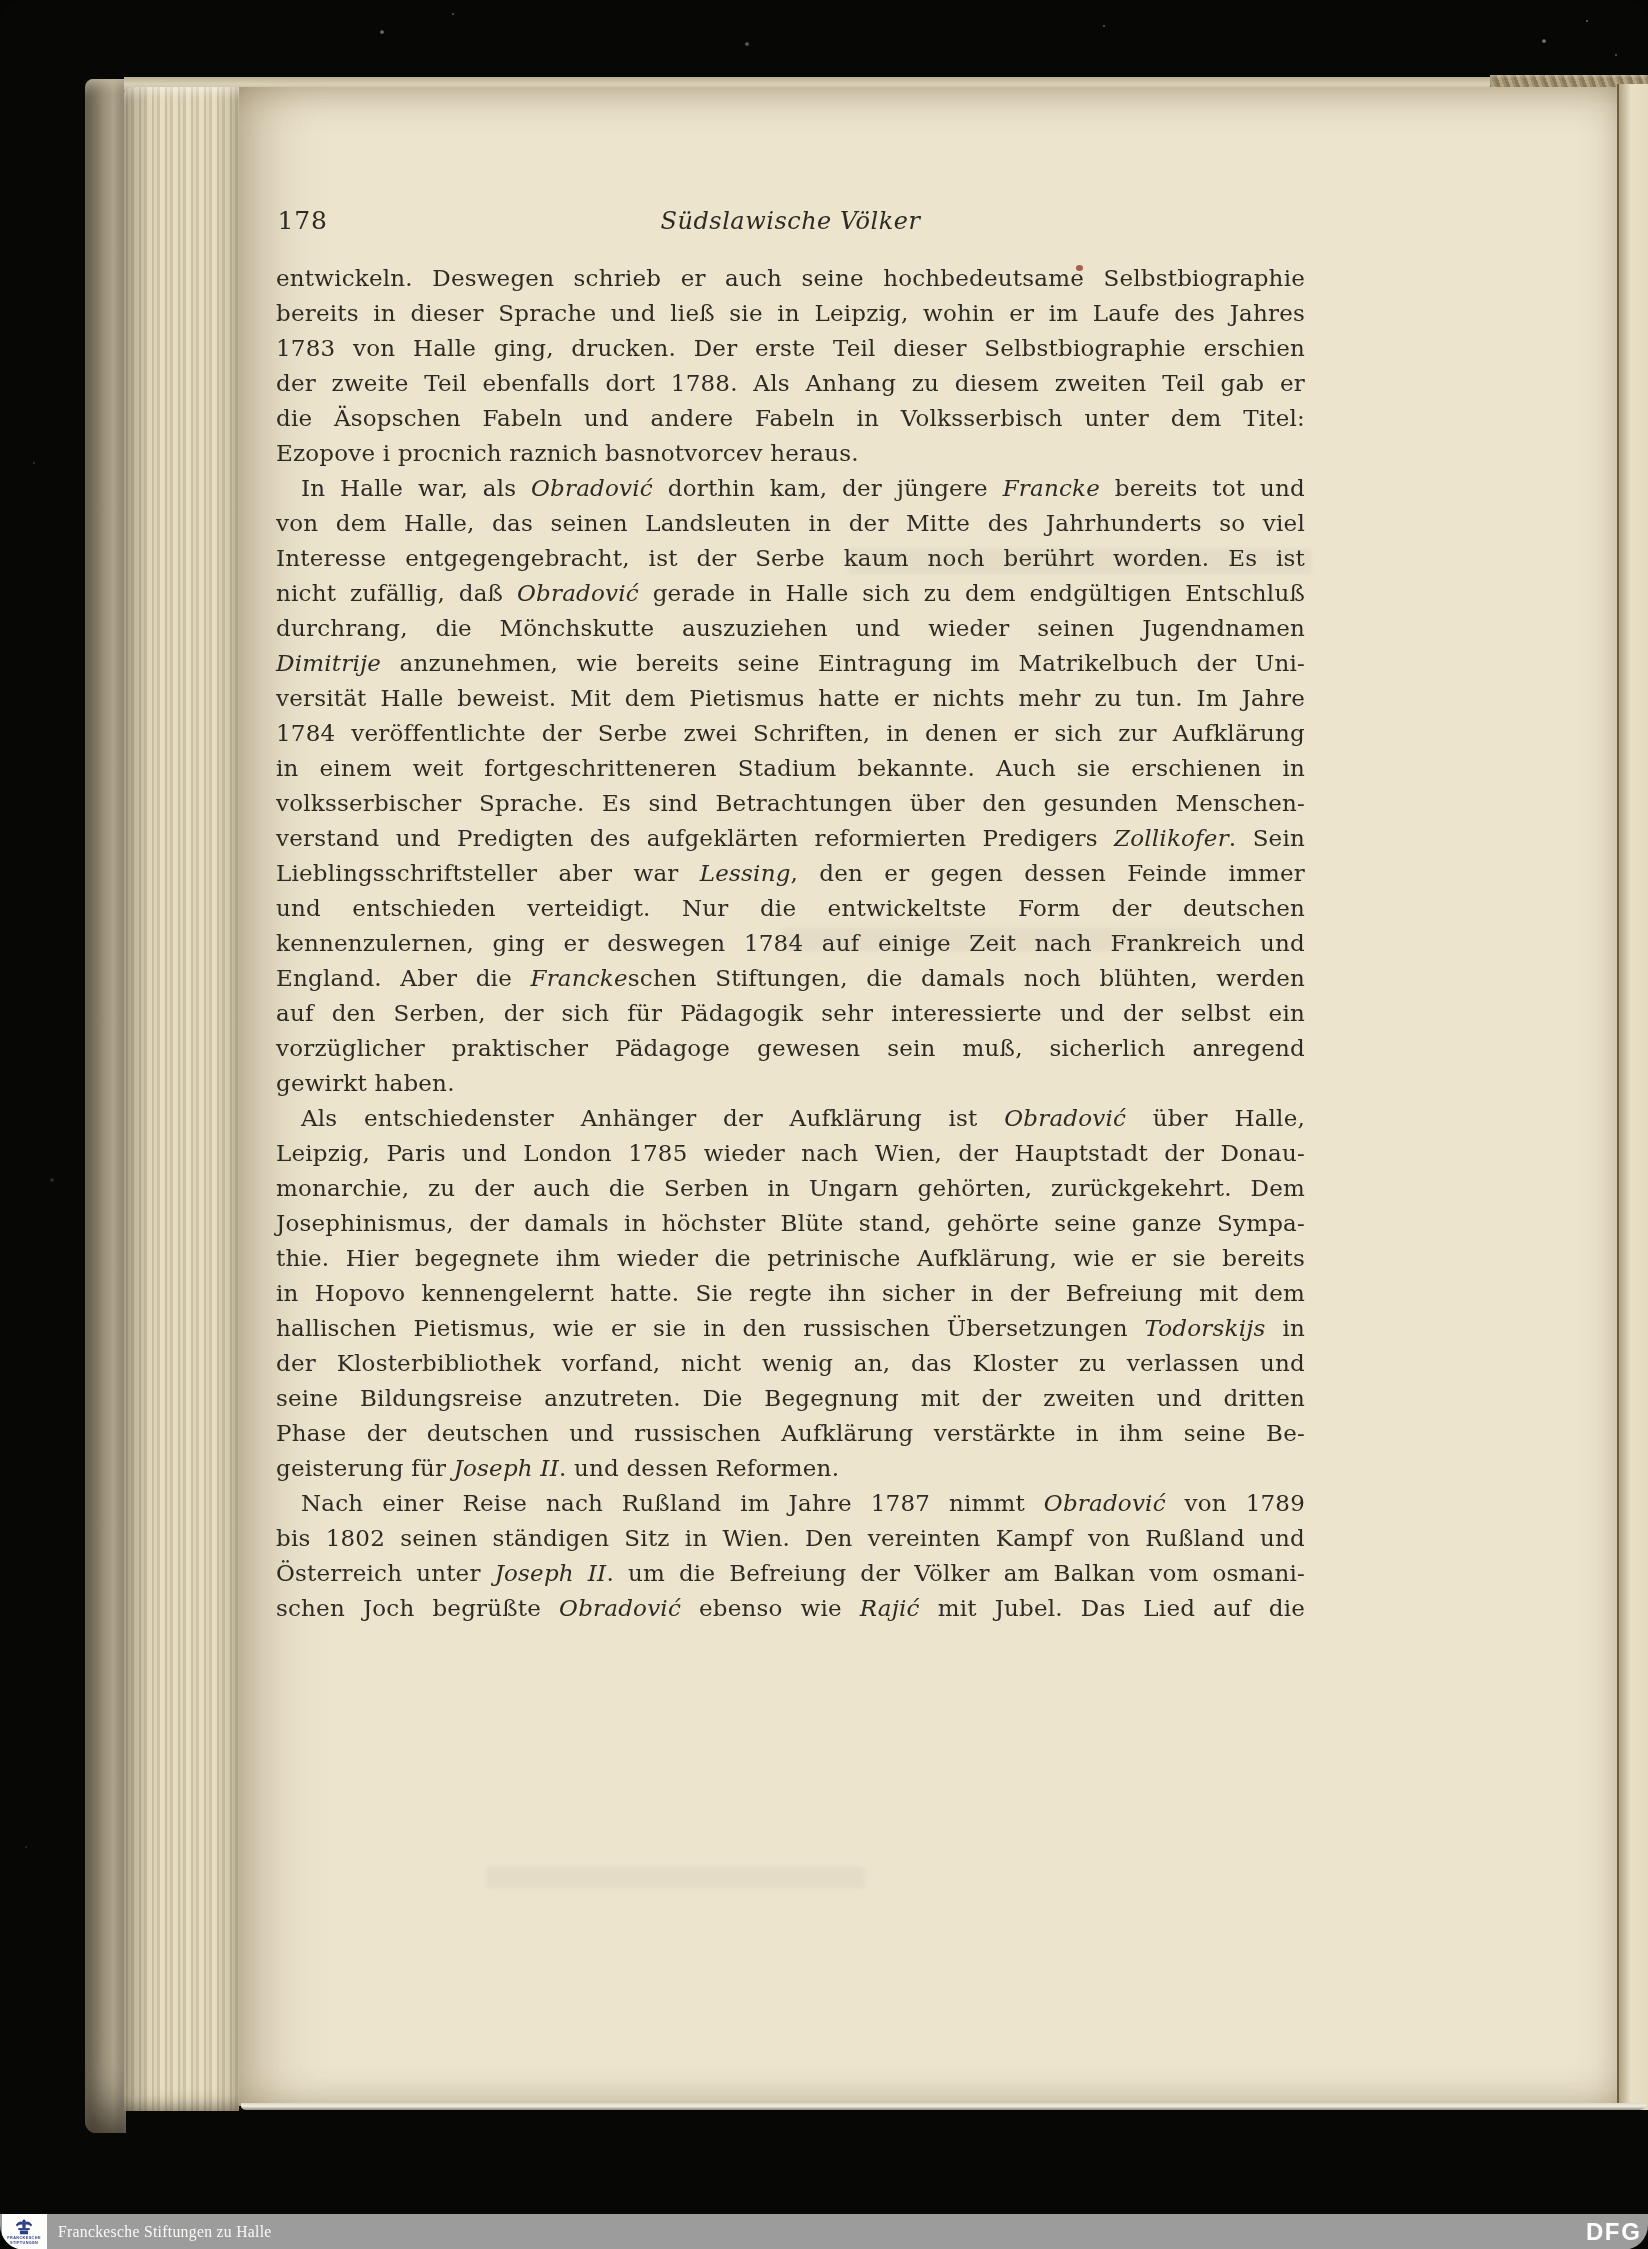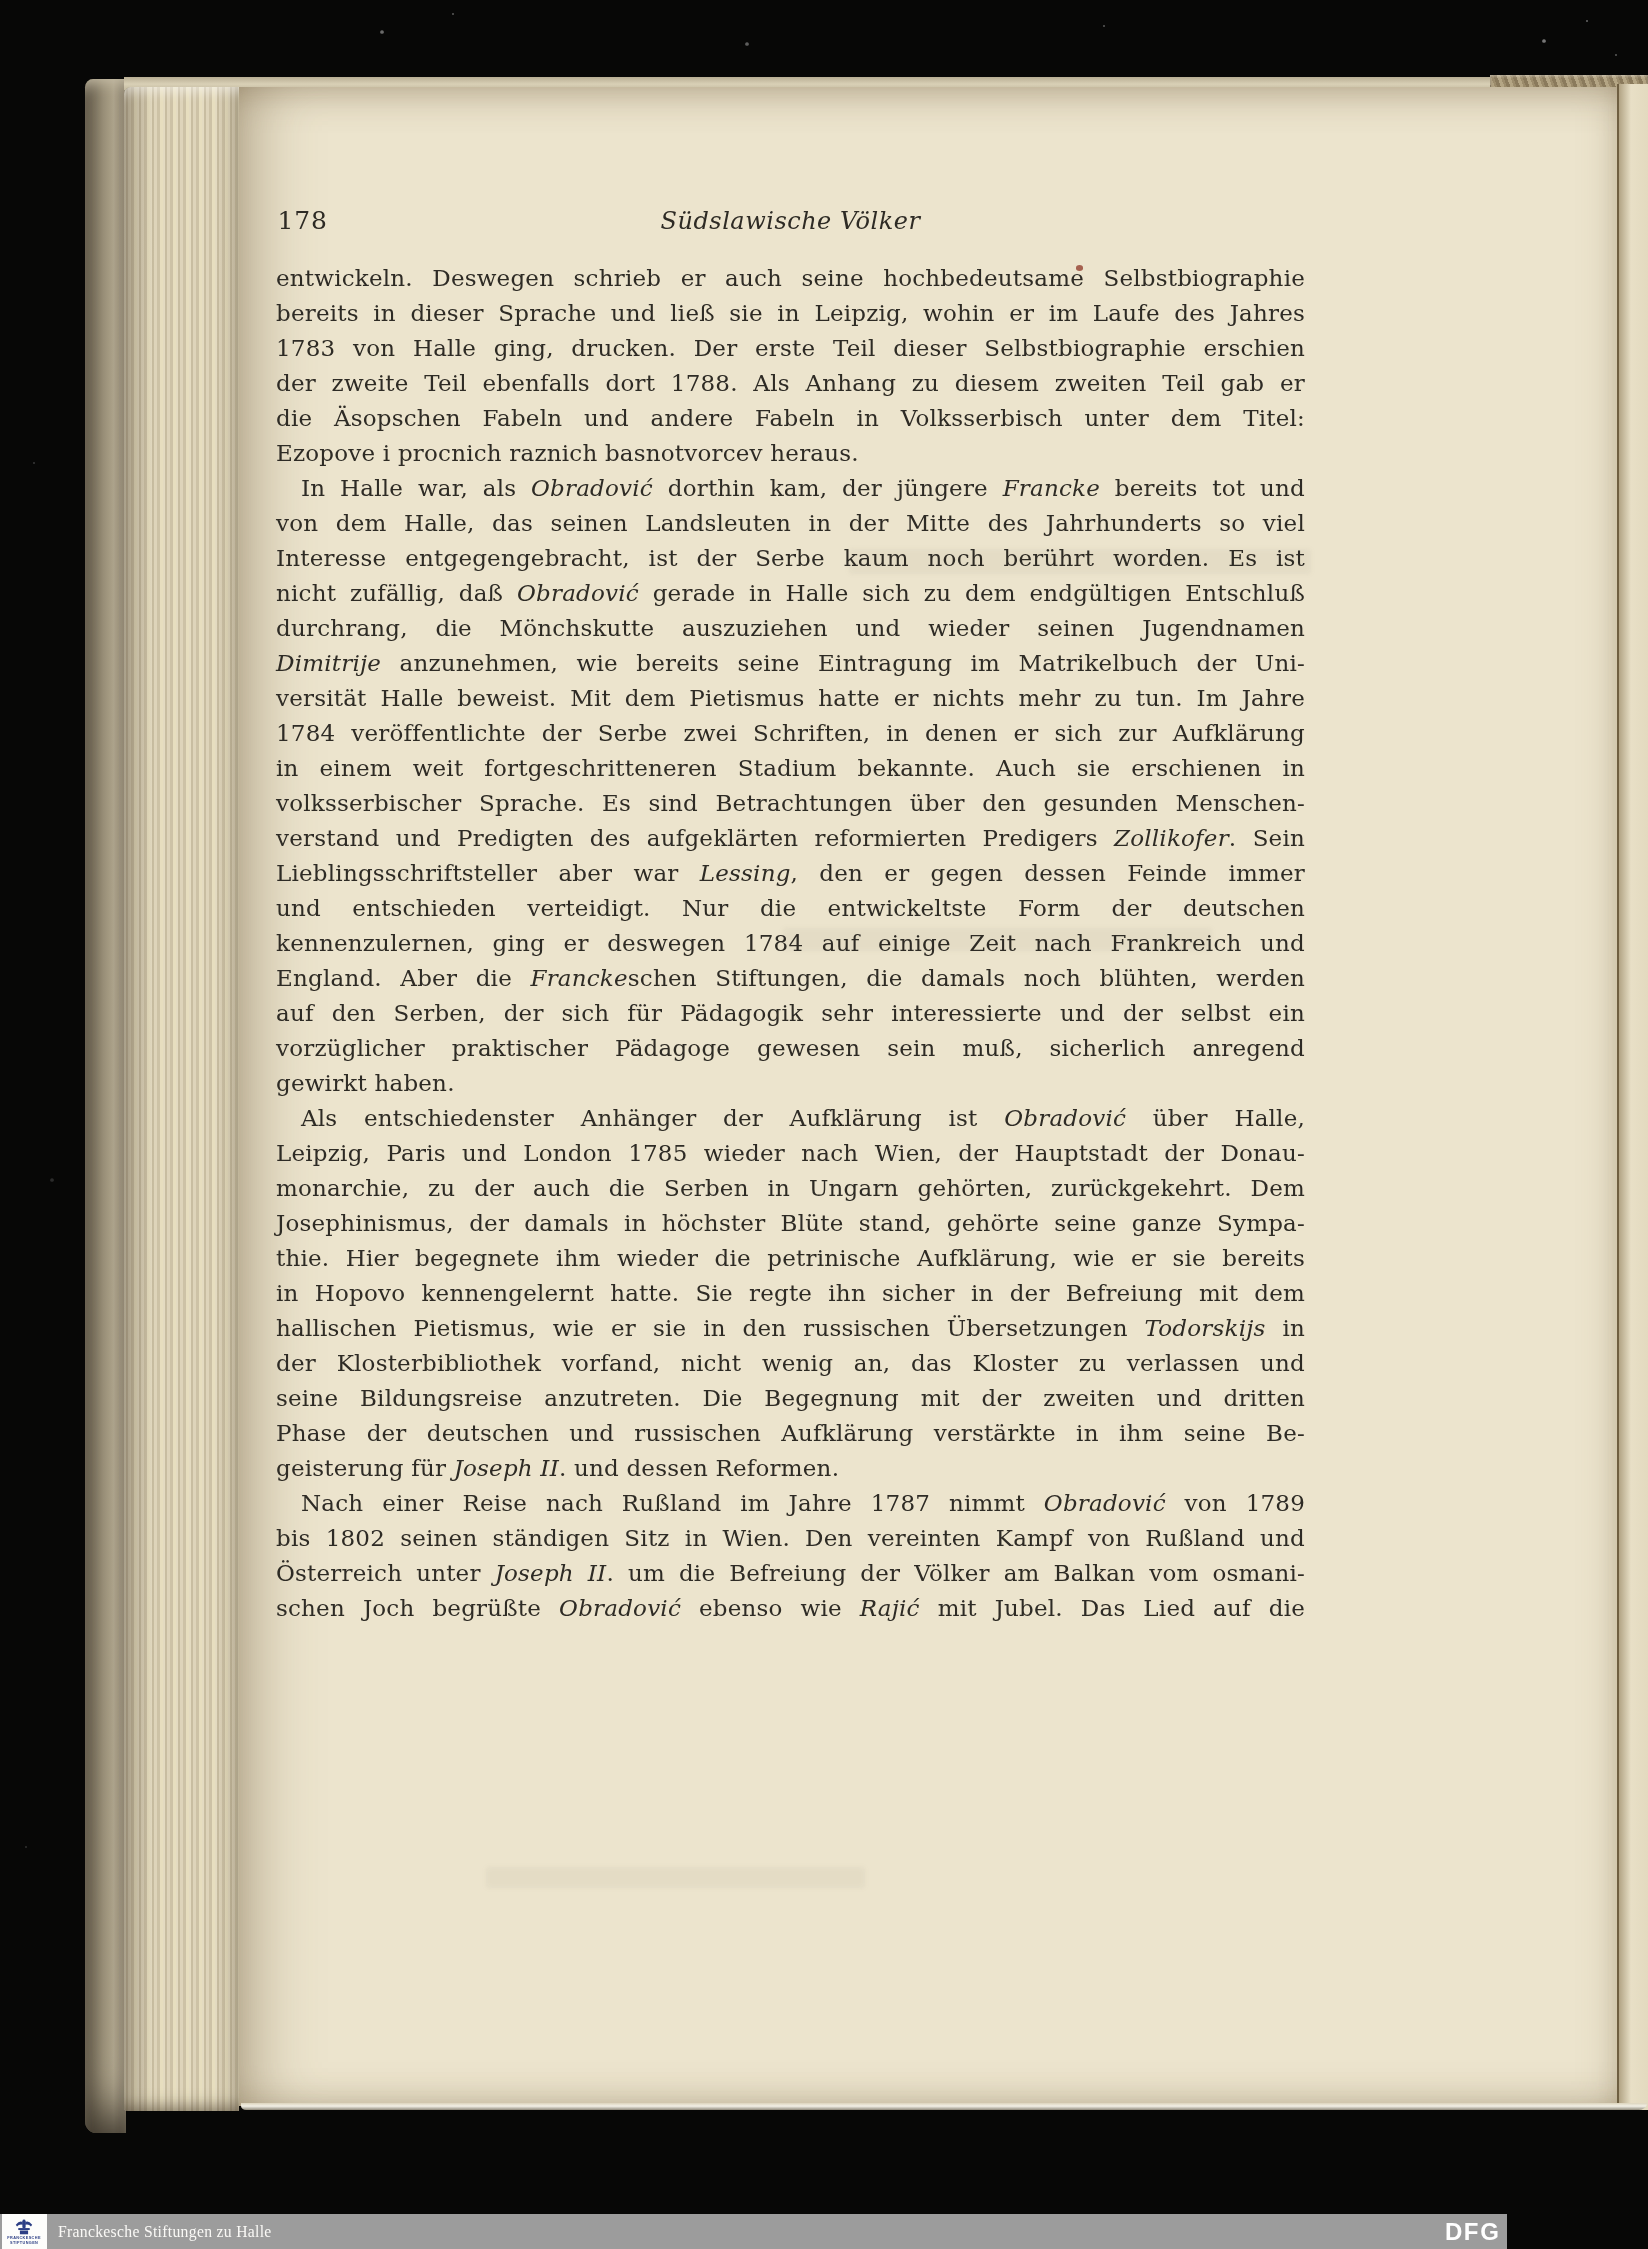--- a/index.html
+++ b/index.html
@@ -1,19 +1,20 @@
 <!DOCTYPE html>
 <html style="--page-bg: #ece4cd; --ink: #2e2b25; --bar-bg: #9c9c9c; --logo-blue: #2d3f85;font-size:13px"><head>
 <meta charset="utf-8">
 <style>
   html,body{margin:0;padding:0;background:#060605;}
   .stage{
     position:relative;width:1648px;height:2250px;overflow:hidden;
     background:#070706;
     font-family:"DejaVu Serif","Liberation Serif",serif;
+    border-radius:25px;
   }
   
   .dust{position:absolute;top:0;left:0;width:1.6px;height:1.6px;border-radius:50%;
     box-shadow:
       381px 31px 0 0.8px rgba(255,255,255,.40),
       452px 13px 0 0 rgba(255,255,255,.30),
       746px 43px 0 0.8px rgba(255,255,255,.35),
       1103px 25px 0 0 rgba(255,255,255,.30),
       1543px 40px 0 0.8px rgba(255,255,255,.45),
       1586px 20px 0 0 rgba(255,255,255,.35),
@@ -75,21 +76,21 @@
   .running-title{position:absolute;left:0;right:0;top:0.8px;text-align:center;font-style:italic;font-size:24px;letter-spacing:0.5px;}
   .text-block{
     position:absolute;left:276px;top:261px;width:1029px;
     font-size:23px;line-height:35px;color:var(--ink,#2e2b25);letter-spacing:0.2px;
   }
   .line{text-align:justify;text-align-last:justify;white-space:normal;}
   .line.last{text-align-last:left;}
   .para.indent .line:first-child{text-indent:25px;}
   
   .footer-bar{
-    position:absolute;left:0;top:2214px;width:1507px;height:36px;
+    position:absolute;left:0;top:2214px;width:1648px;height:36px;
     background:var(--bar-bg,#9c9c9c);
     font-family:"Liberation Serif","DejaVu Serif",serif;
   }
   .logo-box{
     position:absolute;left:1.6px;top:0;width:45px;height:36px;background:#fdfdfb;
     display:flex;flex-direction:column;align-items:center;justify-content:center;gap:0.8px;
   }
   .emblem{width:18px;height:16.5px;display:block;}
   .logo-text{color:var(--logo-blue,#2d3f85);font-family:"Liberation Sans",sans-serif;
     font-size:3.8px;line-height:4.5px;letter-spacing:0.4px;text-align:center;font-weight:bold;}

